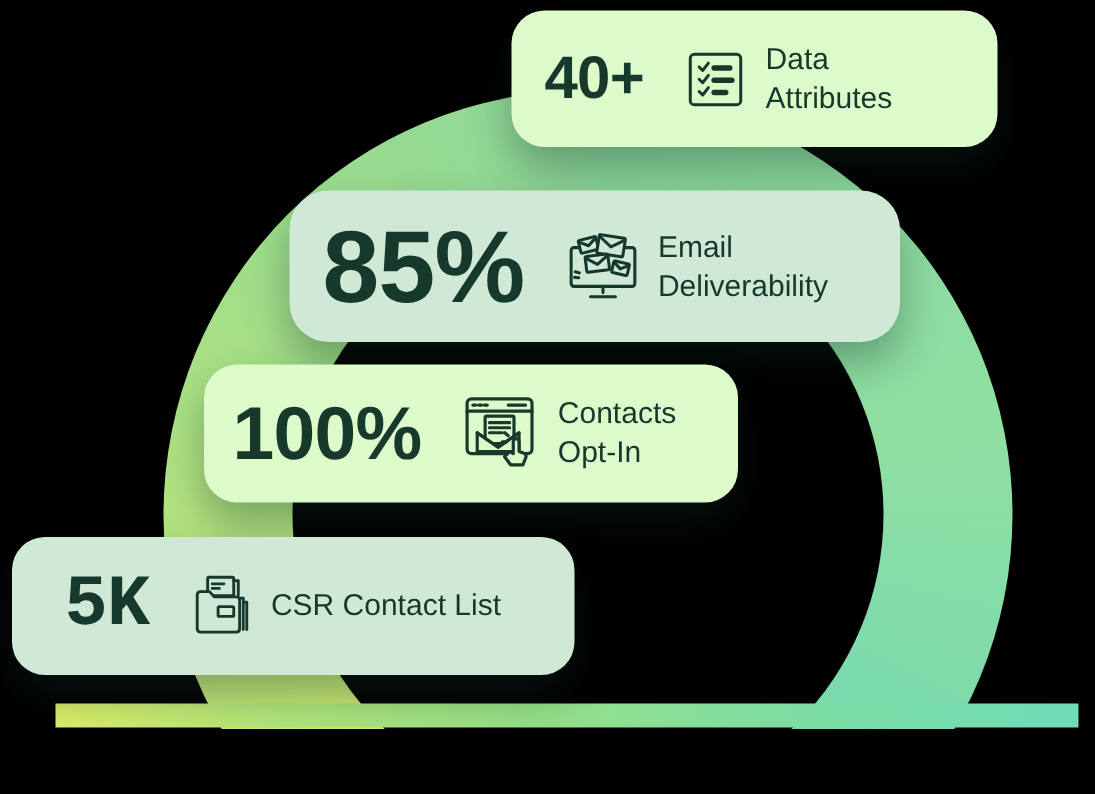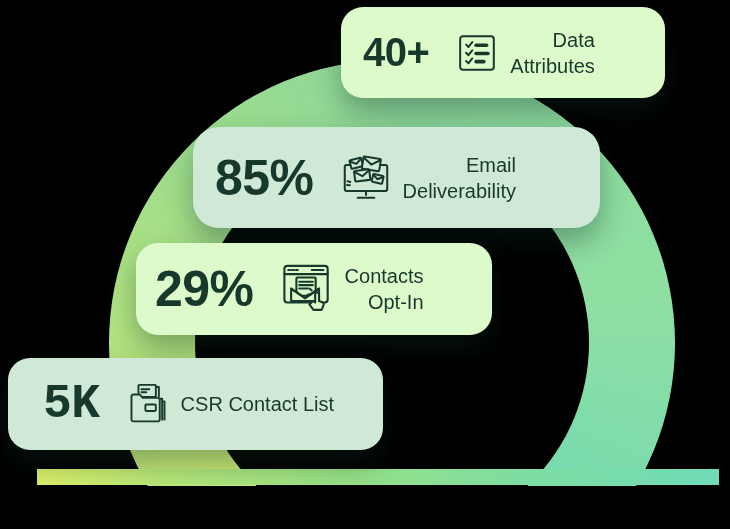--- a/index.html
+++ b/index.html
@@ -18,32 +18,31 @@
   #ring-hole{position:absolute;left:195px;top:146px;width:394px;height:394px;border-radius:50%;background:#000;}
   
   #baseline-bar{
     position:absolute;left:37px;top:469px;width:682px;height:16px;z-index:2;
     background:linear-gradient(90deg,#dcef68 0%,#b8e778 18%,#98e186 45%,#7fdda1 70%,#6fdcb7 100%);
   }
   
   .card{
     position:absolute;z-index:3;display:flex;align-items:center;box-sizing:border-box;
     box-shadow:0 14px 28px rgba(13,46,36,.35);
-    text-align:right;
   }
   .card-light{background:#ddfbca;}
   .card-sage{background:#cfe9d6;}
   .num{font-weight:700;letter-spacing:-.5px;margin-right:28px;white-space:nowrap;}
   .icon{flex:0 0 auto;margin-right:13px;display:flex;align-items:center;}
   .lbl{font-size:20px;line-height:26px;font-weight:400;}
   .lbl span{display:block;}
   #card-1{left:341px;top:7px;width:324px;height:91px;border-radius:22px;padding-left:22px;}
   #card-1 .num{font-size:40px;}
   #card-2{left:193px;top:127px;width:407px;height:101px;border-radius:26px;padding-left:22px;}
-  #card-2 .num{font-size:50px;}
+  #card-2 .num{font-size:68px;}
   #card-3{left:136px;top:243px;width:356px;height:92px;border-radius:22px;padding-left:19px;}
   #card-3 .num{font-size:50px;}
   #card-4{left:8px;top:358px;width:375px;height:92px;border-radius:22px;padding-left:35px;}
   #card-4 .num{font-size:48px;font-family:Liberation Mono, monospace;}
   
   .ic{stroke:#17392c;stroke-width:2.2;fill:none;stroke-linecap:round;stroke-linejoin:round;}
   .ic .thick{stroke-width:4;}
   .ic .fill-light{fill:#ddfbca;}
   .ic .fill-sage{fill:#cfe9d6;}
 </style>
@@ -104,21 +103,21 @@
           </g>
       </svg>
     </div>
     <div class="lbl">
       <span>Email</span>
       <span>Deliverability</span>
     </div>
   </div>
 
   <div id="card-3" class="card card-light">
-    <div class="num">29%</div>
+    <div class="num">100%</div>
     <div class="icon">
       <svg class="ic" width="50" height="54" viewBox="0 0 52 56">
         <rect x="2.5" y="4" width="45" height="38" rx="3"></rect>
         <path d="M2.5 12.5h45"></path>
         <path d="M6.5 8.3h2M10.5 8.3h2M14.5 8.3h2"></path>
         <path d="M31 8.3h12"></path>
         <rect class="fill-light" x="15" y="16" width="20" height="19" rx="1"></rect>
         <path d="M18 20.5h14M18 24h14M18 27.5h9"></path>
         <path class="fill-light" d="M9.5 27.5v13h29v-13l-14.5 10z"></path>
         <path d="M9.5 27.5l14.5 10 14.5-10"></path>

